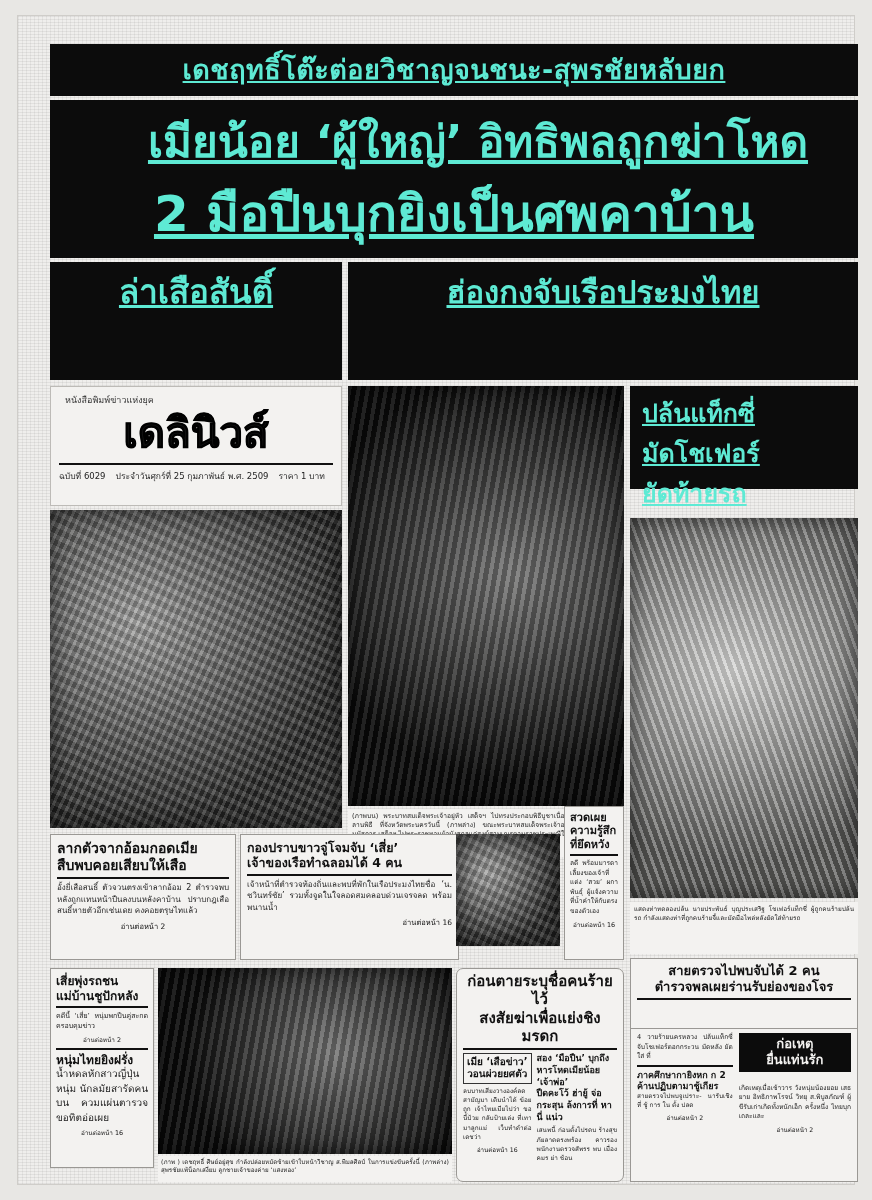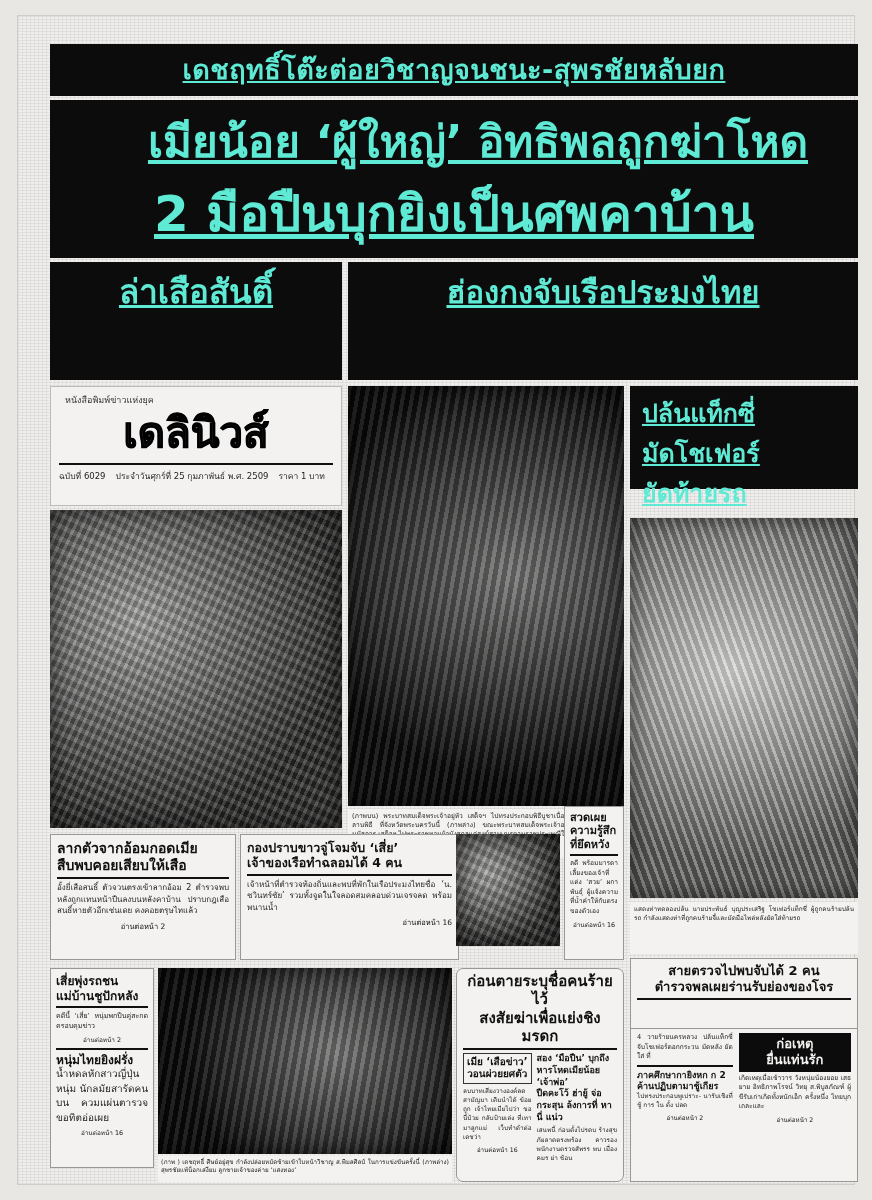--- a/index.html
+++ b/index.html
@@ -202,27 +202,27 @@
       <div class="hl thai ctr" style="font-size:13px;">ตำรวจพลเผยร่านรับย่องของโจร</div>
       <div class="hr"></div>
     </div>
 
     <div class="blk" style="left:612px;top:1012px;width:228px;height:154px;background:#f3f2f0;border:1px solid #9a9894;padding:4px 6px;display:flex;gap:6px;">
       <div style="width:46%;">
         <div class="body thai" style="font-size:6.6px;">4 วายร้ายนครหลวง ปล้นแท็กซี่ จับโชเฟอร์ตอกกระวน มัดหลัง ยัดใส่ ที่</div>
         <div class="hr"></div>
         <div class="hl thai" style="font-size:9px;">ภาคศึกษากายิงหก ก 2</div>
         <div class="hl thai" style="font-size:9px;">ค้านปฏิบตามาชู้เกียร</div>
-        <div class="body thai" style="font-size:6.4px;">ไปทรงประกอบพูเปราะ-  นารับเชิงที่ ชู้ การ ใน ตั้ง ปลด</div>
+        <div class="body thai" style="font-size:6.4px;">สายตรวจไปพบจูเปราะ-  นารับเชิงที่ ชู้ การ ใน ตั้ง ปลด</div>
         <div class="cont thai ctr" style="font-size:6.2px">อ่านต่อหน้า 2</div>
       </div>
       <div style="width:54%;">
         <div class="kbox thai ctr" style="padding:3px 2px;font-weight:bold;font-size:13px;line-height:1.25;">
           <div>ก่อเหตุ</div>
           <div>ยื่นแท่นรัก</div>
         </div>
-        <div class="body thai" style="font-size:6.6px;margin-top:2px;">เกิดเหตุเมื่อเช้าวาร  วังหนุ่มน้องยอย  เสธยาย  อิทธิภาพโรจน์ วิทยุ ส.พิบูลภัณฑ์  ผู้ขีรับเก่าเกิดทั้งหนักเอ็ก ครั้งหนึ่ง ไทยบุกเถละและ</div>
+        <div class="body thai" style="font-size:6.6px;margin-top:12px;">เกิดเหตุเมื่อเช้าวาร  วังหนุ่มน้องยอย  เสธยาย  อิทธิภาพโรจน์ วิทยุ ส.พิบูลภัณฑ์  ผู้ขีรับเก่าเกิดทั้งหนักเอ็ก ครั้งหนึ่ง ไทยบุกเถละและ</div>
         <div class="cont thai ctr" style="font-size:6.2px">อ่านต่อหน้า 2</div>
       </div>
     </div>
 
   </div>
 </div>
 
 </body></html>

